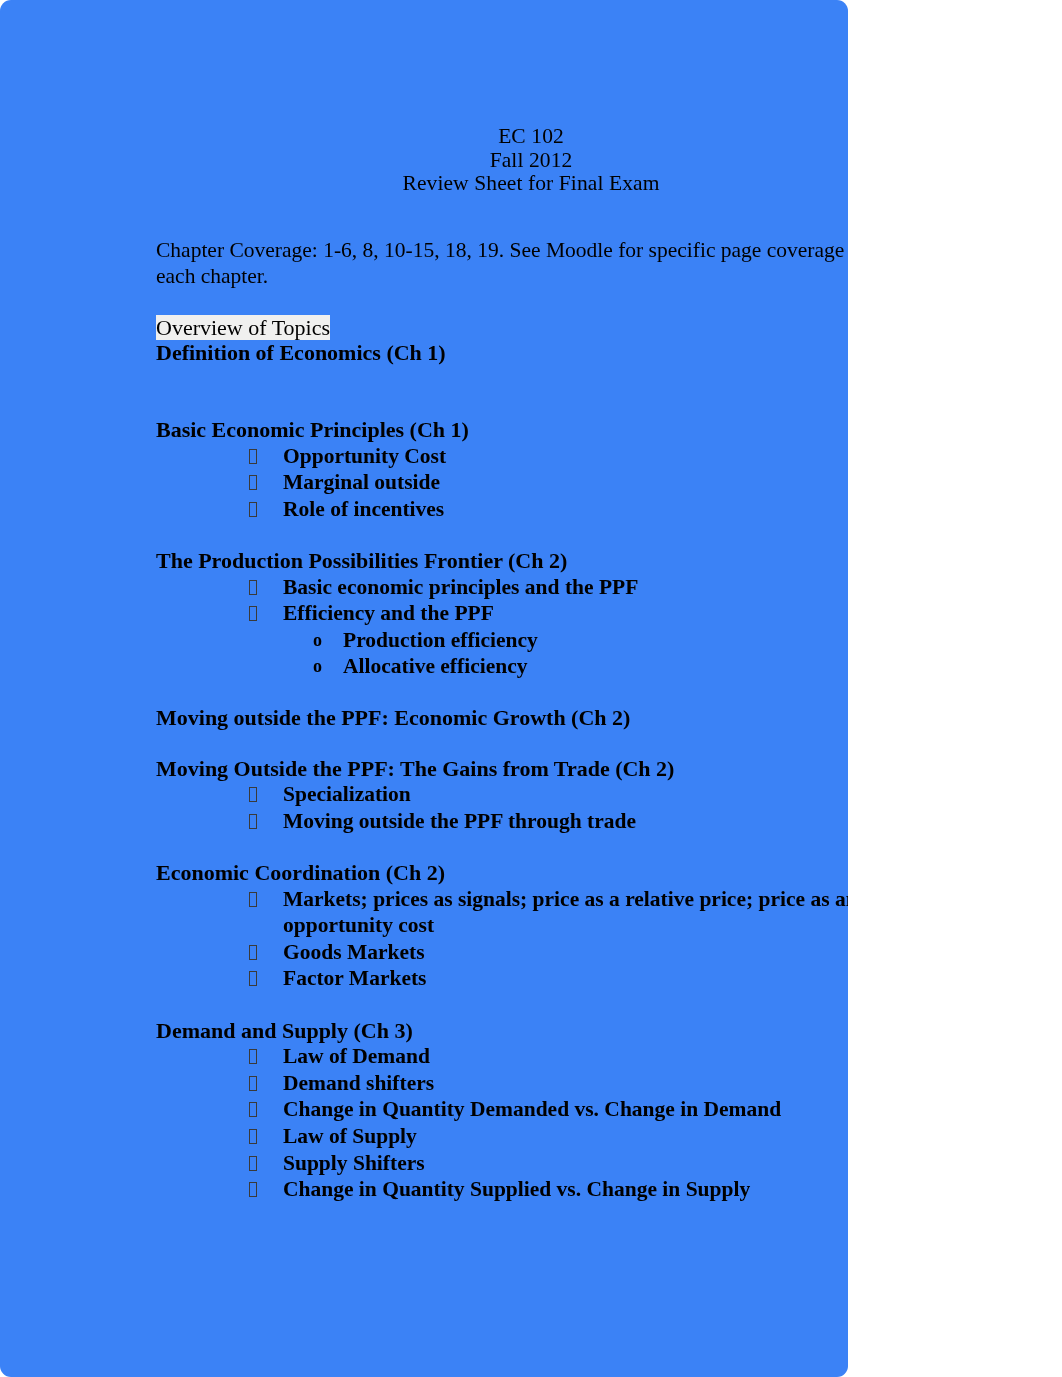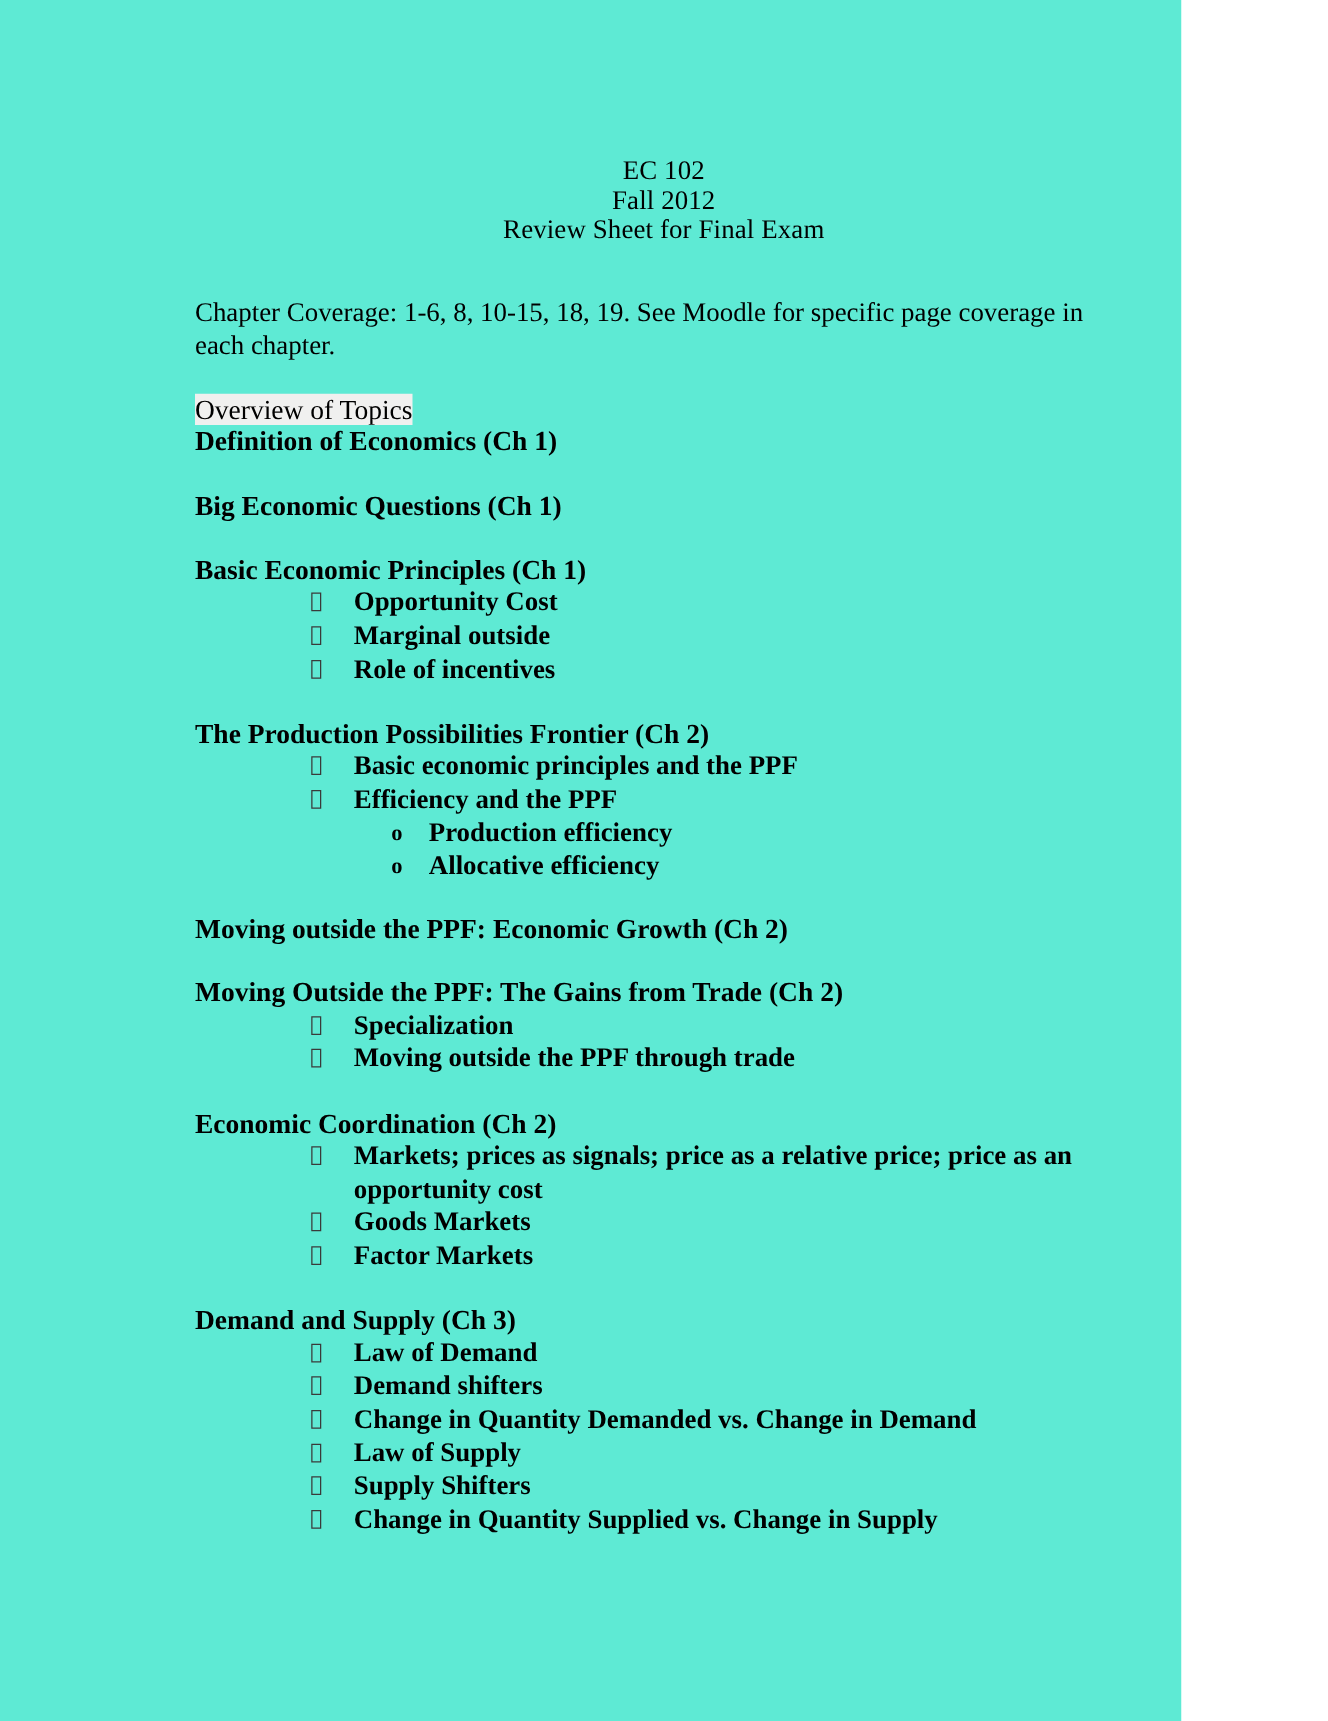--- a/index.html
+++ b/index.html
@@ -14,24 +14,25 @@
     height: 1377px;
     position: relative;
     font-family: "Liberation Serif", "DejaVu Serif", serif;
     color: #000000;
     -webkit-font-smoothing: antialiased;
   }
 
   .page {
     position: absolute;
     left: 0; top: 0;
-    width: 945px;
+    width: 848px;
     height: 1377px;
-    background: #5eead4;
+    background: #3b82f6;
     overflow: hidden;
+    border-radius: 11px;
   }
 
   
   .title-block {
     position: absolute;
     left: 0;
     top: 125px;
     width: 1062px;
     text-align: center;
   }
@@ -148,23 +149,20 @@
 
     <div class="gap-line"></div>
 
     <div class="topic"><span class="shaded">Overview of Topics</span></div>
 
     <div id="sections">
         <div class="sec">
           <div class="topic">Definition of Economics (Ch 1)</div>
         </div>
         <div class="gap-line"></div>
-        <div class="sec">
-          <div class="topic">Big Economic Questions (Ch 1)</div>
-        </div>
         <div class="gap-line"></div>
         <div class="sec">
           <div class="topic">Basic Economic Principles (Ch 1)</div>
           <ul class="lvl1">
             <li><span class="marker"></span><span>Opportunity Cost</span></li>
             <li><span class="marker"></span><span>Marginal outside</span></li>
             <li><span class="marker"></span><span>Role of incentives</span></li>
           </ul>
         </div>
         <div class="gap-line"></div>

